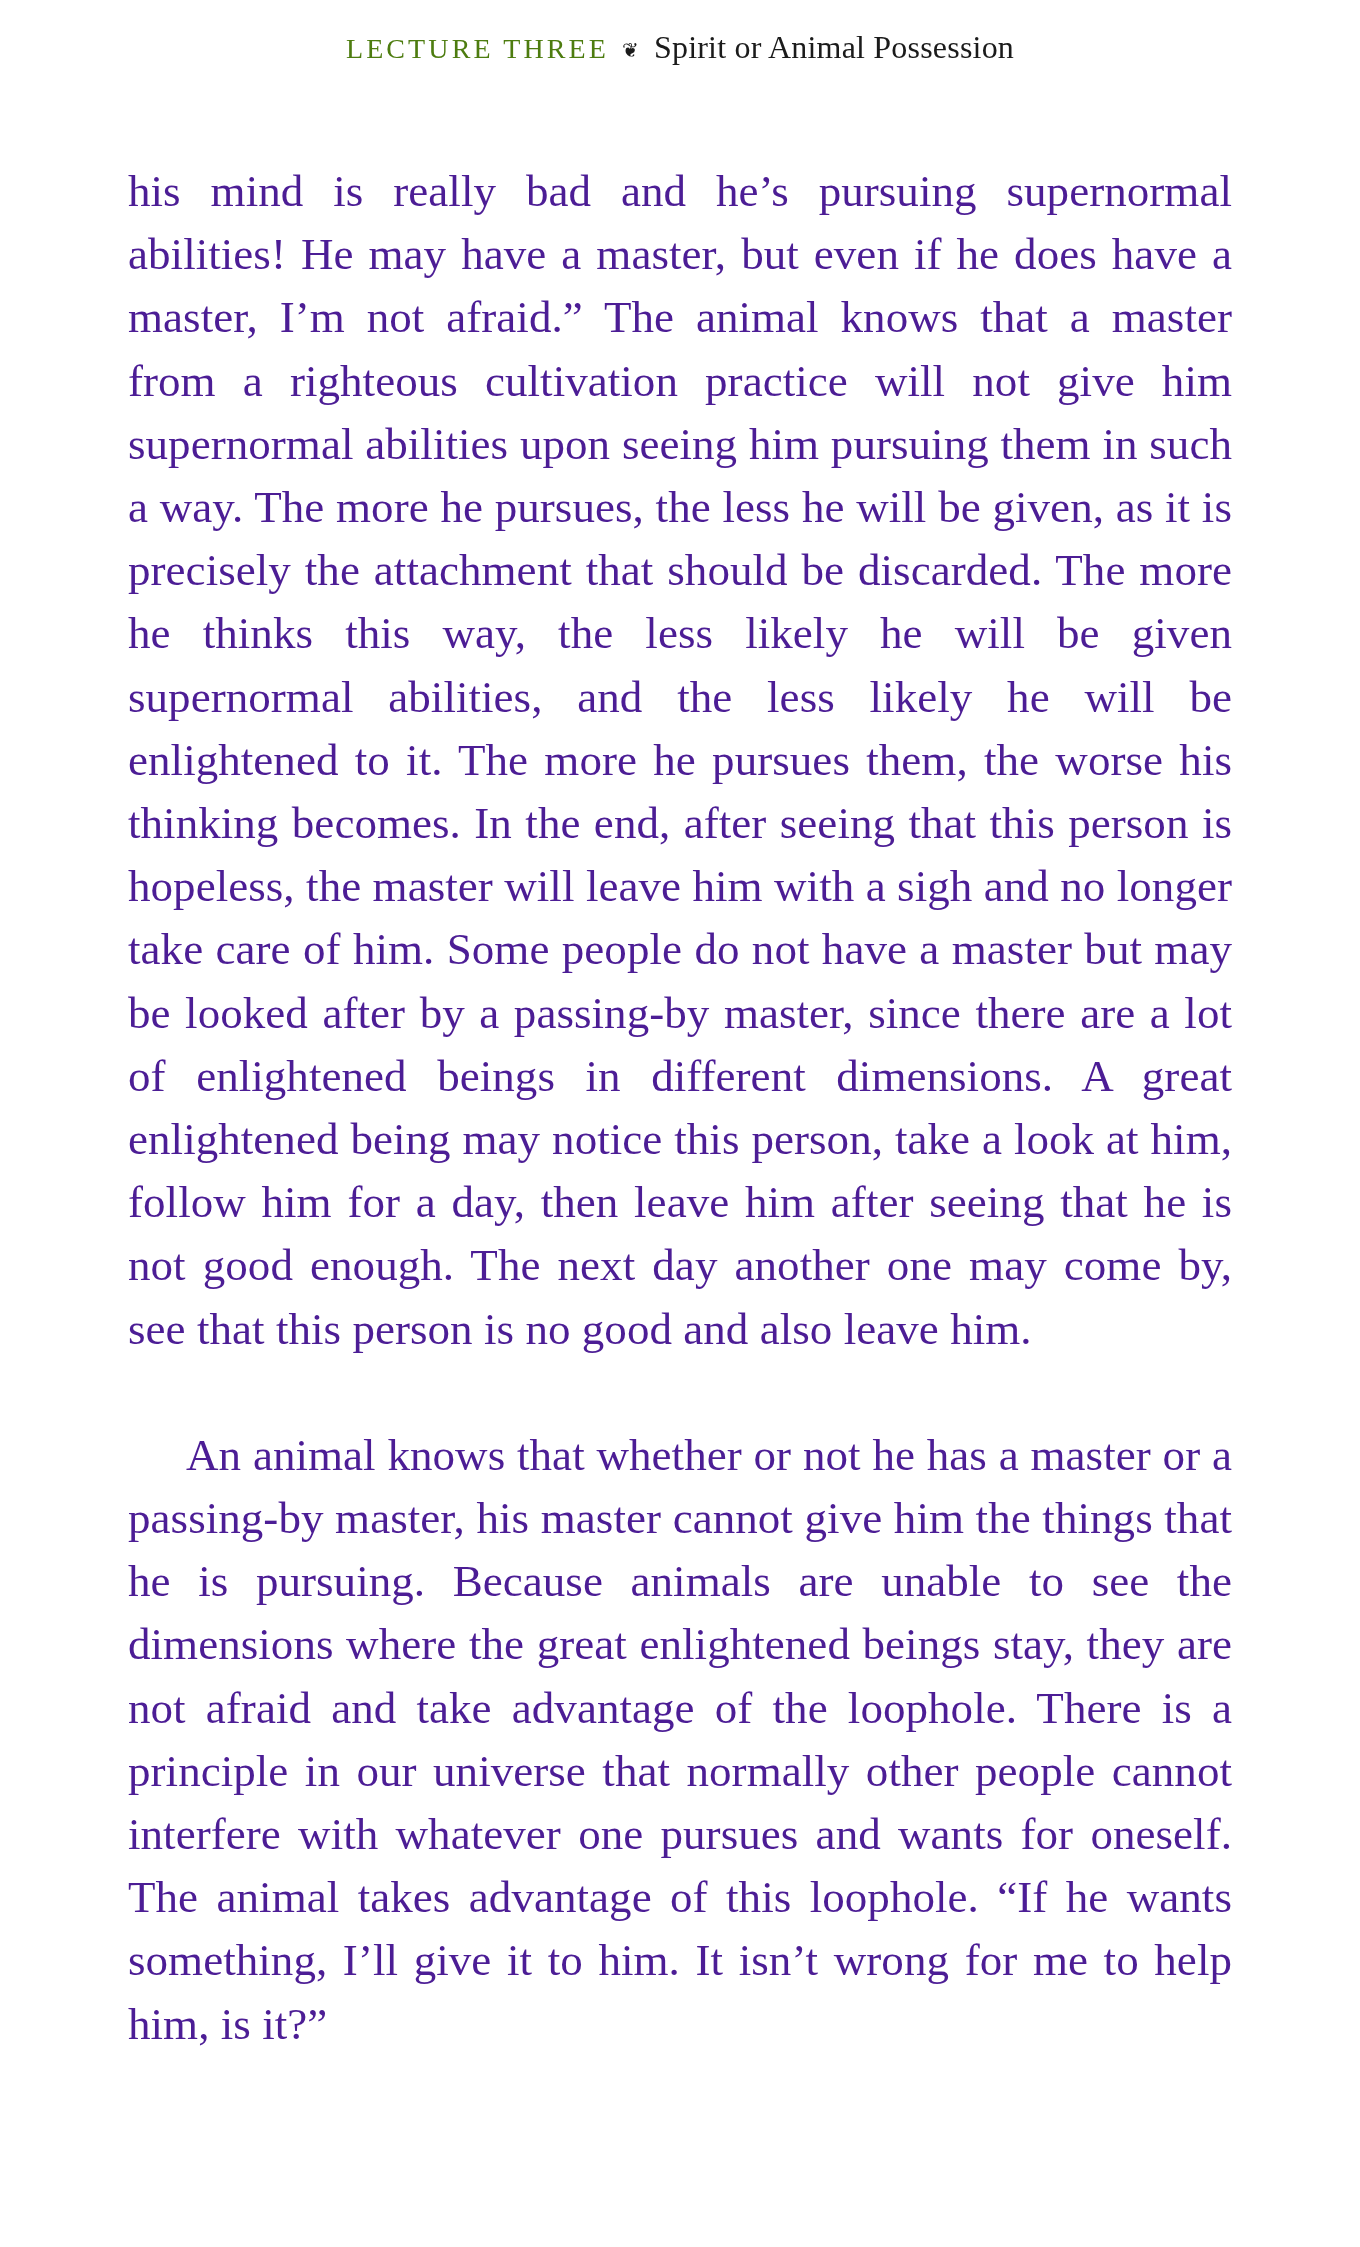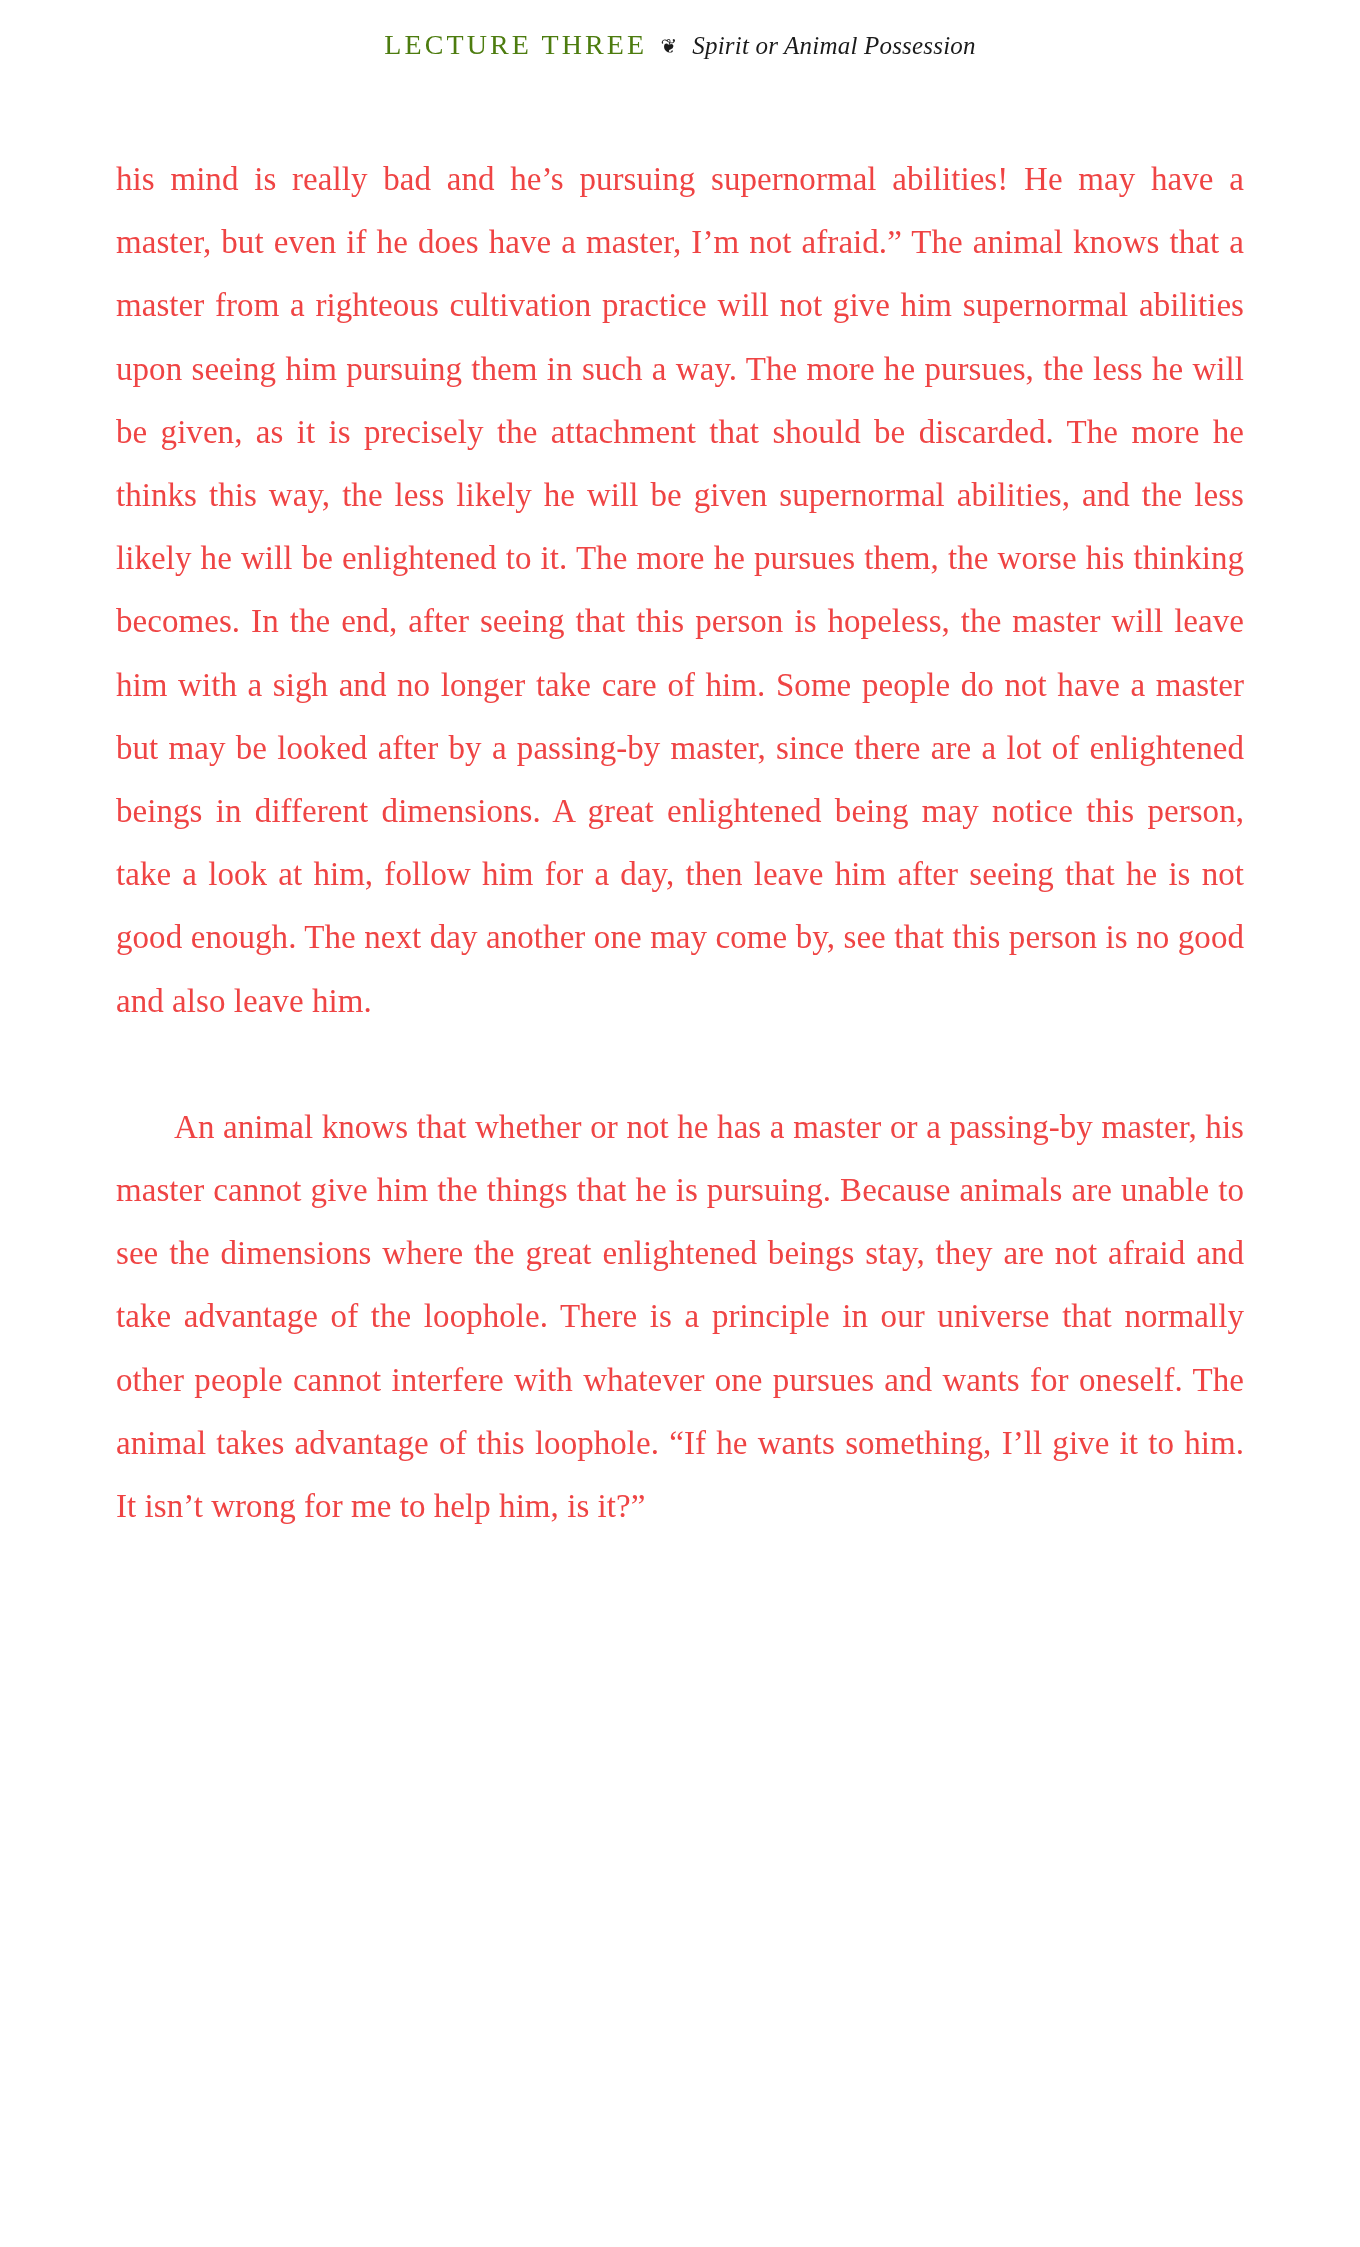--- a/index.html
+++ b/index.html
@@ -45,41 +45,40 @@
     color: #4d7c0f;
   }
   .rh-ornament {
     display: inline-block;
     font-size: 20px;
     margin: 0 9px 0 7px;
     color: #1b1b1b;
     transform: translateY(-1px);
   }
   .rh-title {
-    font-style: italic;
-    font-size: 25px;
+    font-size: 32px;
     color: #1b1b1b;
     letter-spacing: 0.2px;
   }
 
   
   .textblock {
     position: absolute;
     left: 116px;
     top: 148px;
     width: 1128px;
   }
   p.body {
-    margin: 0;
-    font-size: 33px;
+    margin: 12px;
+    font-size: 45px;
     line-height: 63.2px;
     text-align: justify;
     text-justify: inter-word;
     hyphens: none;
-    color: #ef4444;
+    color: #4c1d95;
     letter-spacing: 0.05px;
   }
   p.body.first {
     text-indent: 0;
   }
   p.body.indent {
     text-indent: 58px;
     margin-top: 63px;
   }
 

